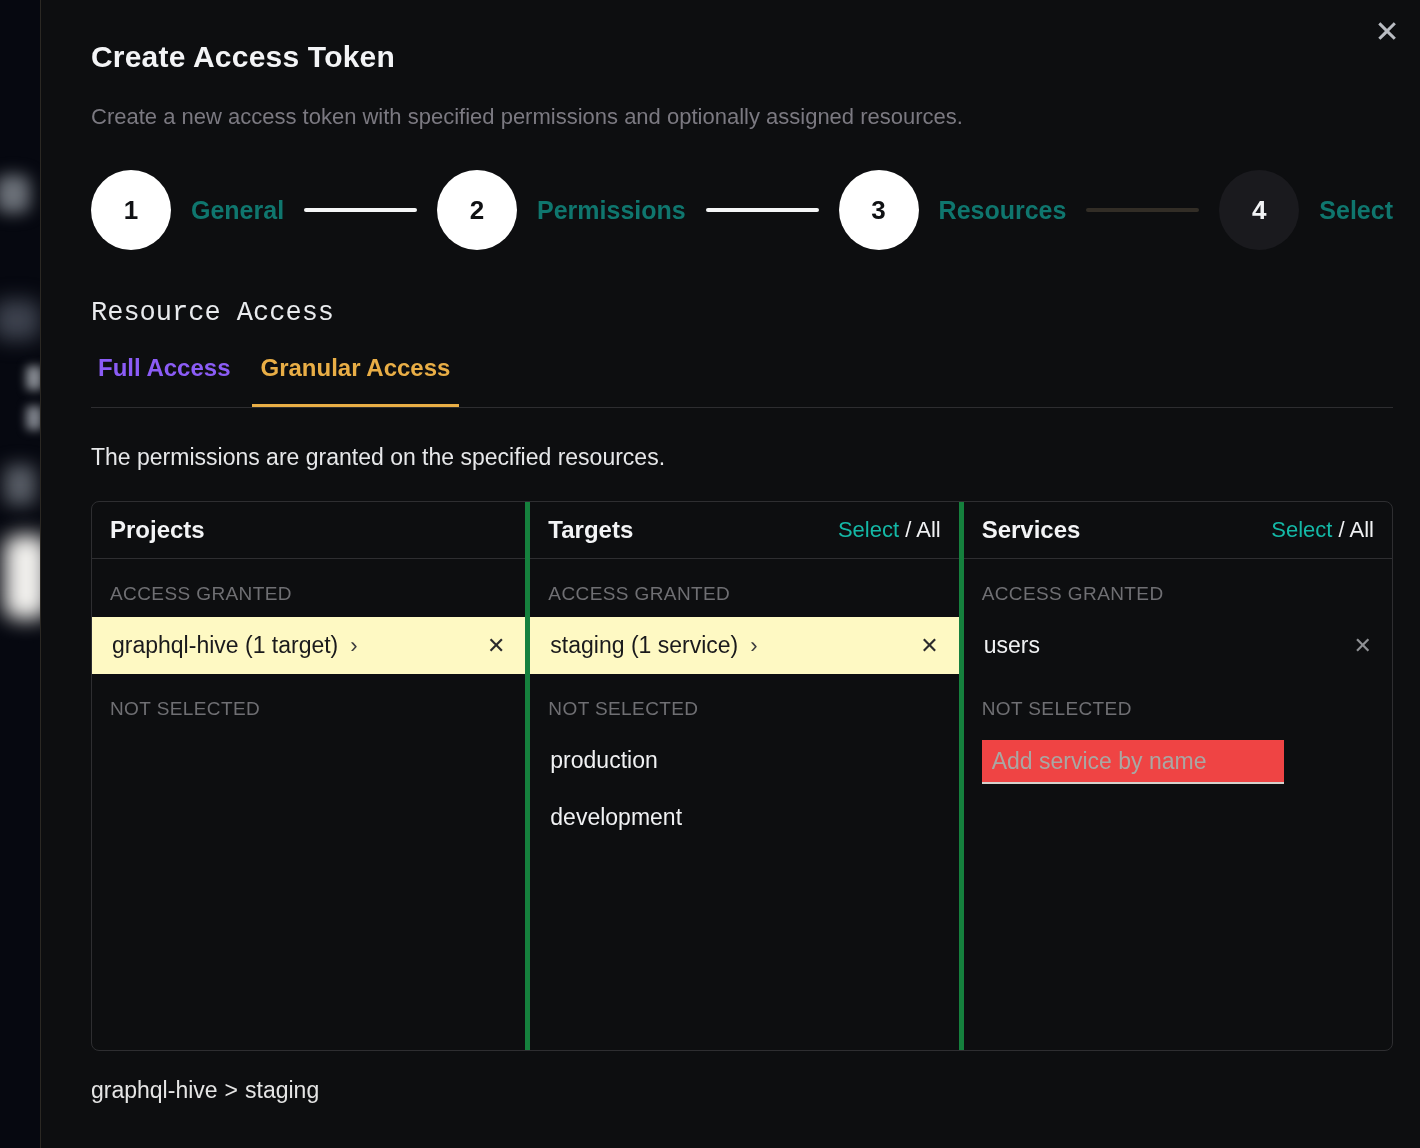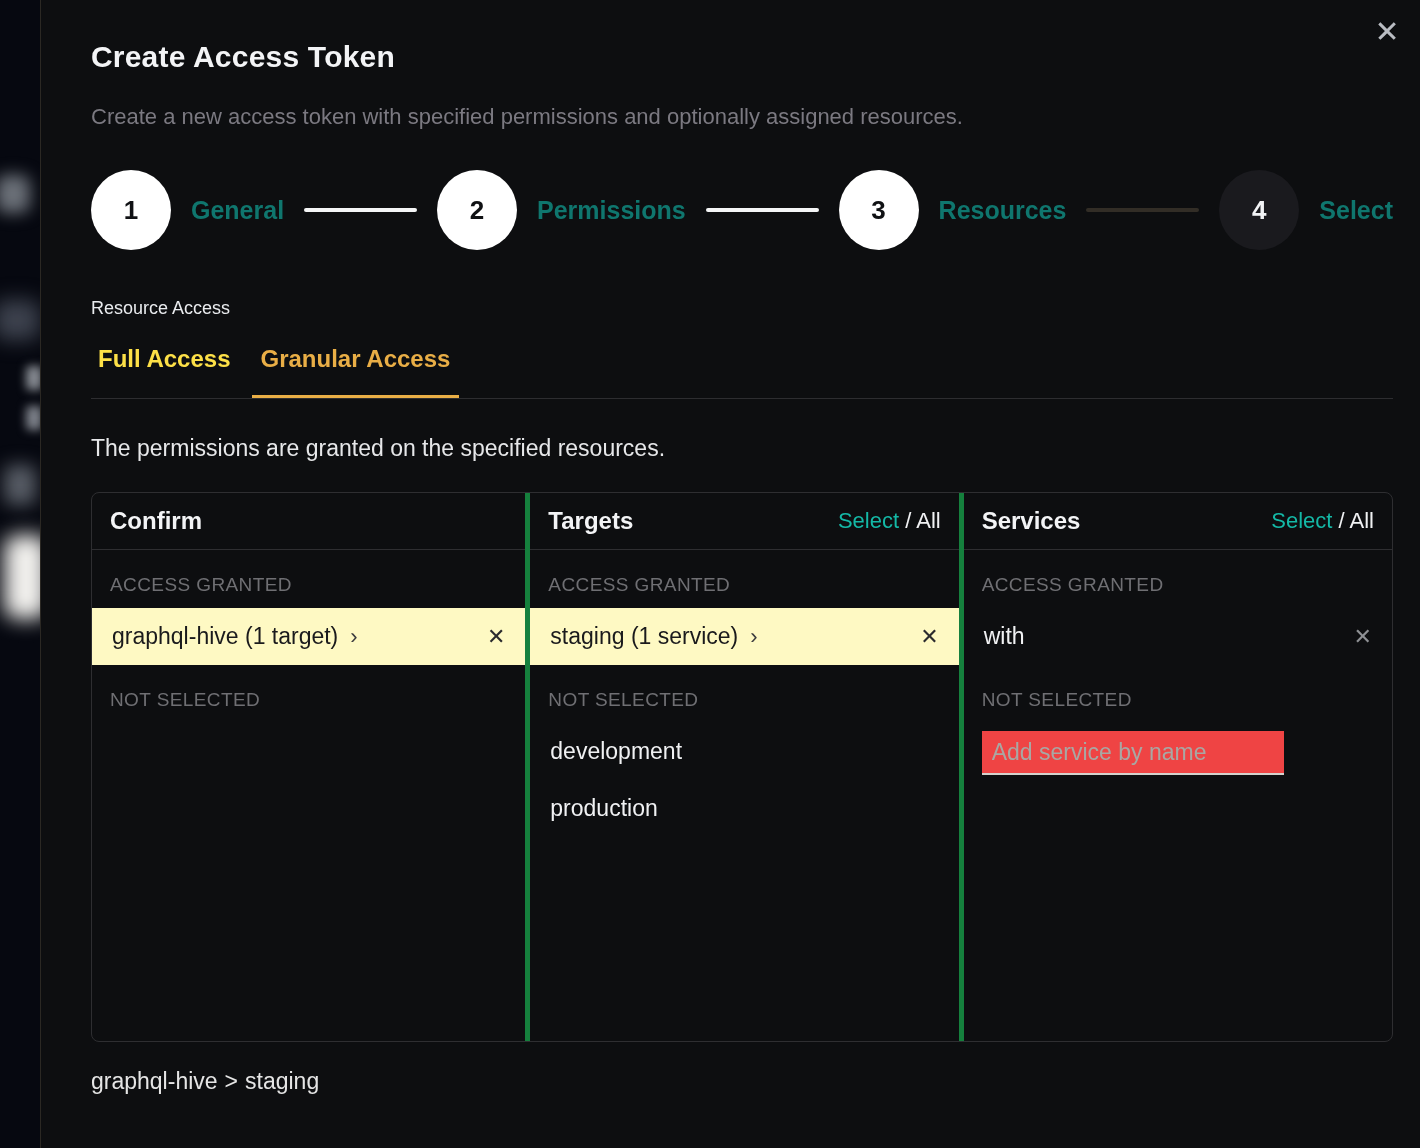--- a/index.html
+++ b/index.html
@@ -45,25 +45,25 @@
     font-size:26px; font-weight:700; flex:none;
   }
   .step-circle.filled { background:#ffffff; color:#101114; }
   .step-circle.dim    { background:#1a1a1e; color:#f2f3f5; }
   .step-label { margin-left:20px; font-size:25px; font-weight:600; color:#0f766e; white-space:nowrap; }
   .connector { height:4px; border-radius:2px; flex:1; margin:0 20px; }
   .connector.bright { background:#f4f5f6; }
   .connector.dimline { background:#322d26; }
 
   
-  .section-heading { margin-top:48px; font-size:18px; color:#e9ebee; }
+  .section-heading { margin-top:48px; font-size:27px; color:#e9ebee;font-family:Liberation Mono, monospace; }
 
   .tabs { margin-top:26px; display:flex; gap:12px; border-bottom:1px solid #2d2d30; width:1302px; }
   .tab {
-    padding:0 9px 22px 9px; font-size:24px; font-weight:600; color:#fde047;
+    padding:0 9px 22px 9px; font-size:24px; font-weight:600; color:#8b5cf6;
     border-bottom:3px solid transparent; cursor:pointer; white-space:nowrap;
   }
   .tab:first-child { padding-left:7px; }
   .tab.active { color:#e9ae46; border-bottom-color:#e9ae46; }
 
   .description { margin-top:36px; font-size:23px; color:#e6e7e9; }
 
   
   .picker {
     margin-top:30px; width:1302px; height:550px;
@@ -152,21 +152,21 @@
     <div class="tab">Full Access</div>
     <div class="tab active">Granular Access</div>
   </div>
 
   <p class="description">The permissions are granted on the specified resources.</p>
 
   <div class="picker">
 
     <div class="col">
       <div class="col-header">
-        <span class="col-title">Confirm</span>
+        <span class="col-title">Projects</span>
       </div>
       <div class="section-label">ACCESS GRANTED</div>
       <div class="row selected">
         <span>graphql-hive (1 target)</span>
         <span class="chev">›</span>
         <span class="row-x">✕</span>
       </div>
       <div class="section-label">NOT SELECTED</div>
     </div>
 
@@ -180,39 +180,39 @@
         </span>
       </div>
       <div class="section-label">ACCESS GRANTED</div>
       <div class="row selected">
         <span>staging (1 service)</span>
         <span class="chev">›</span>
         <span class="row-x">✕</span>
       </div>
       <div class="section-label">NOT SELECTED</div>
       <div class="row plain">
+        <span>production</span>
+      </div>
+      <div class="row plain">
         <span>development</span>
-      </div>
-      <div class="row plain">
-        <span>production</span>
       </div>
     </div>
 
     <div class="col">
       <div class="col-header">
         <span class="col-title">Services</span>
         <span class="select-all">
           <span class="sel">Select</span>
           <span>/</span>
           <span class="all">All</span>
         </span>
       </div>
       <div class="section-label">ACCESS GRANTED</div>
       <div class="row plain">
-        <span>with</span>
+        <span>users</span>
         <span class="row-x">✕</span>
       </div>
       <div class="section-label">NOT SELECTED</div>
       <input class="service-input" type="text" placeholder="Add service by name" style="">
     </div>
   </div>
 
   <div class="breadcrumb">
     <span>graphql-hive</span>
     <span>&gt;</span>

